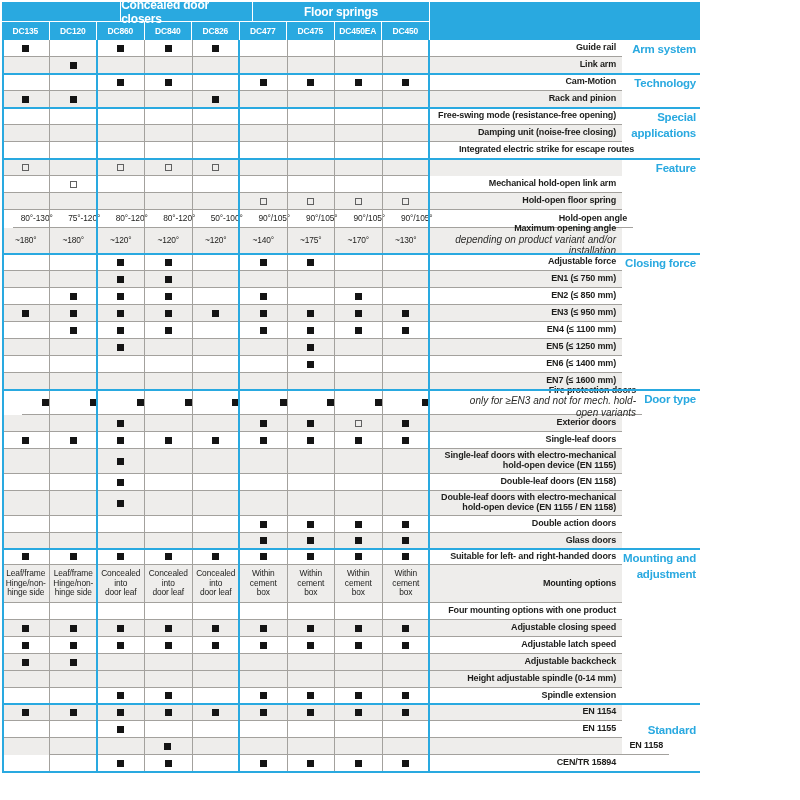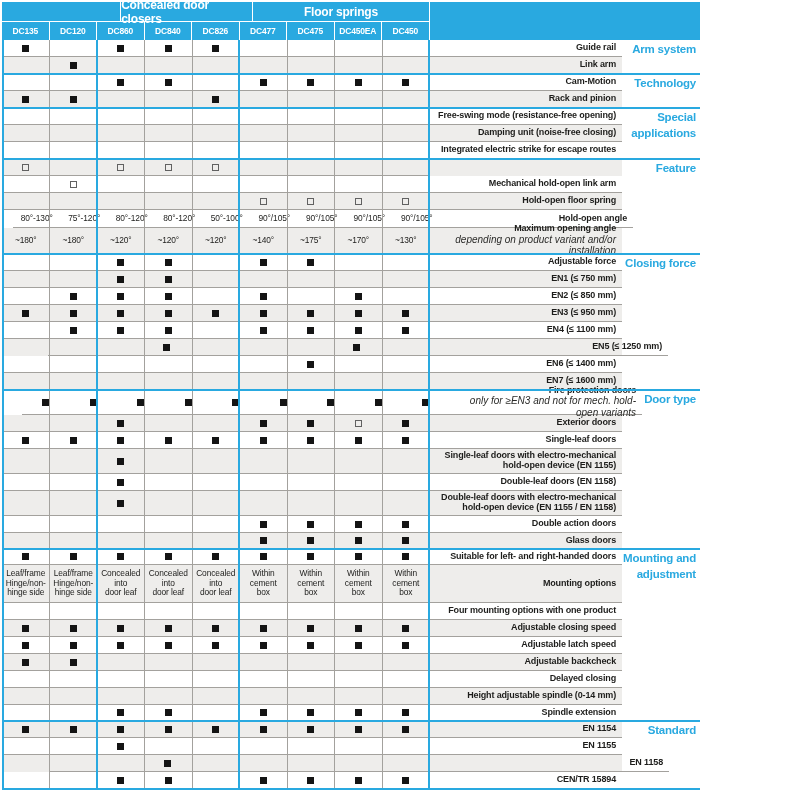--- a/index.html
+++ b/index.html
@@ -189,21 +189,21 @@
         <div class="c"></div>
         <div class="c"></div>
         <div class="c"></div>
         <div class="c"></div>
         <div class="c"></div>
         <div class="c"></div>
         <div class="lbl">
           <span class="t">Damping unit (noise-free closing)</span>
         </div>
       </div>
-      <div class="row" style="height: 17px;">
+      <div class="row" style="height: 17px; margin-left: 18px;">
         <div class="c"></div>
         <div class="c"></div>
         <div class="c"></div>
         <div class="c"></div>
         <div class="c"></div>
         <div class="c"></div>
         <div class="c"></div>
         <div class="c"></div>
         <div class="c"></div>
         <div class="lbl">
@@ -453,21 +453,21 @@
         <div class="c">
           <div class="sq"></div>
         </div>
         <div class="c">
           <div class="sq"></div>
         </div>
         <div class="lbl">
           <span class="t">EN4 (≤ 1100 mm)</span>
         </div>
       </div>
-      <div class="row alt" style="height: 17px; padding-left: 46px;">
+      <div class="row alt" style="height: 17px;">
         <div class="c"></div>
         <div class="c"></div>
         <div class="c">
           <div class="sq"></div>
         </div>
         <div class="c"></div>
         <div class="c"></div>
         <div class="c"></div>
         <div class="c">
           <div class="sq"></div>
@@ -862,34 +862,20 @@
         </div>
         <div class="c"></div>
         <div class="c"></div>
         <div class="c"></div>
         <div class="c"></div>
         <div class="c"></div>
         <div class="c"></div>
         <div class="c"></div>
         <div class="lbl">
           <span class="t">Adjustable backcheck</span>
-        </div>
-      </div>
-      <div class="row" style="height: 17px;">
-        <div class="c"></div>
-        <div class="c"></div>
-        <div class="c"></div>
-        <div class="c"></div>
-        <div class="c"></div>
-        <div class="c"></div>
-        <div class="c"></div>
-        <div class="c"></div>
-        <div class="c"></div>
-        <div class="lbl">
-          <span class="t">Delayed closing</span>
         </div>
       </div>
       <div class="row alt" style="height: 17px;">
         <div class="c"></div>
         <div class="c"></div>
         <div class="c"></div>
         <div class="c"></div>
         <div class="c"></div>
         <div class="c"></div>
         <div class="c"></div>

